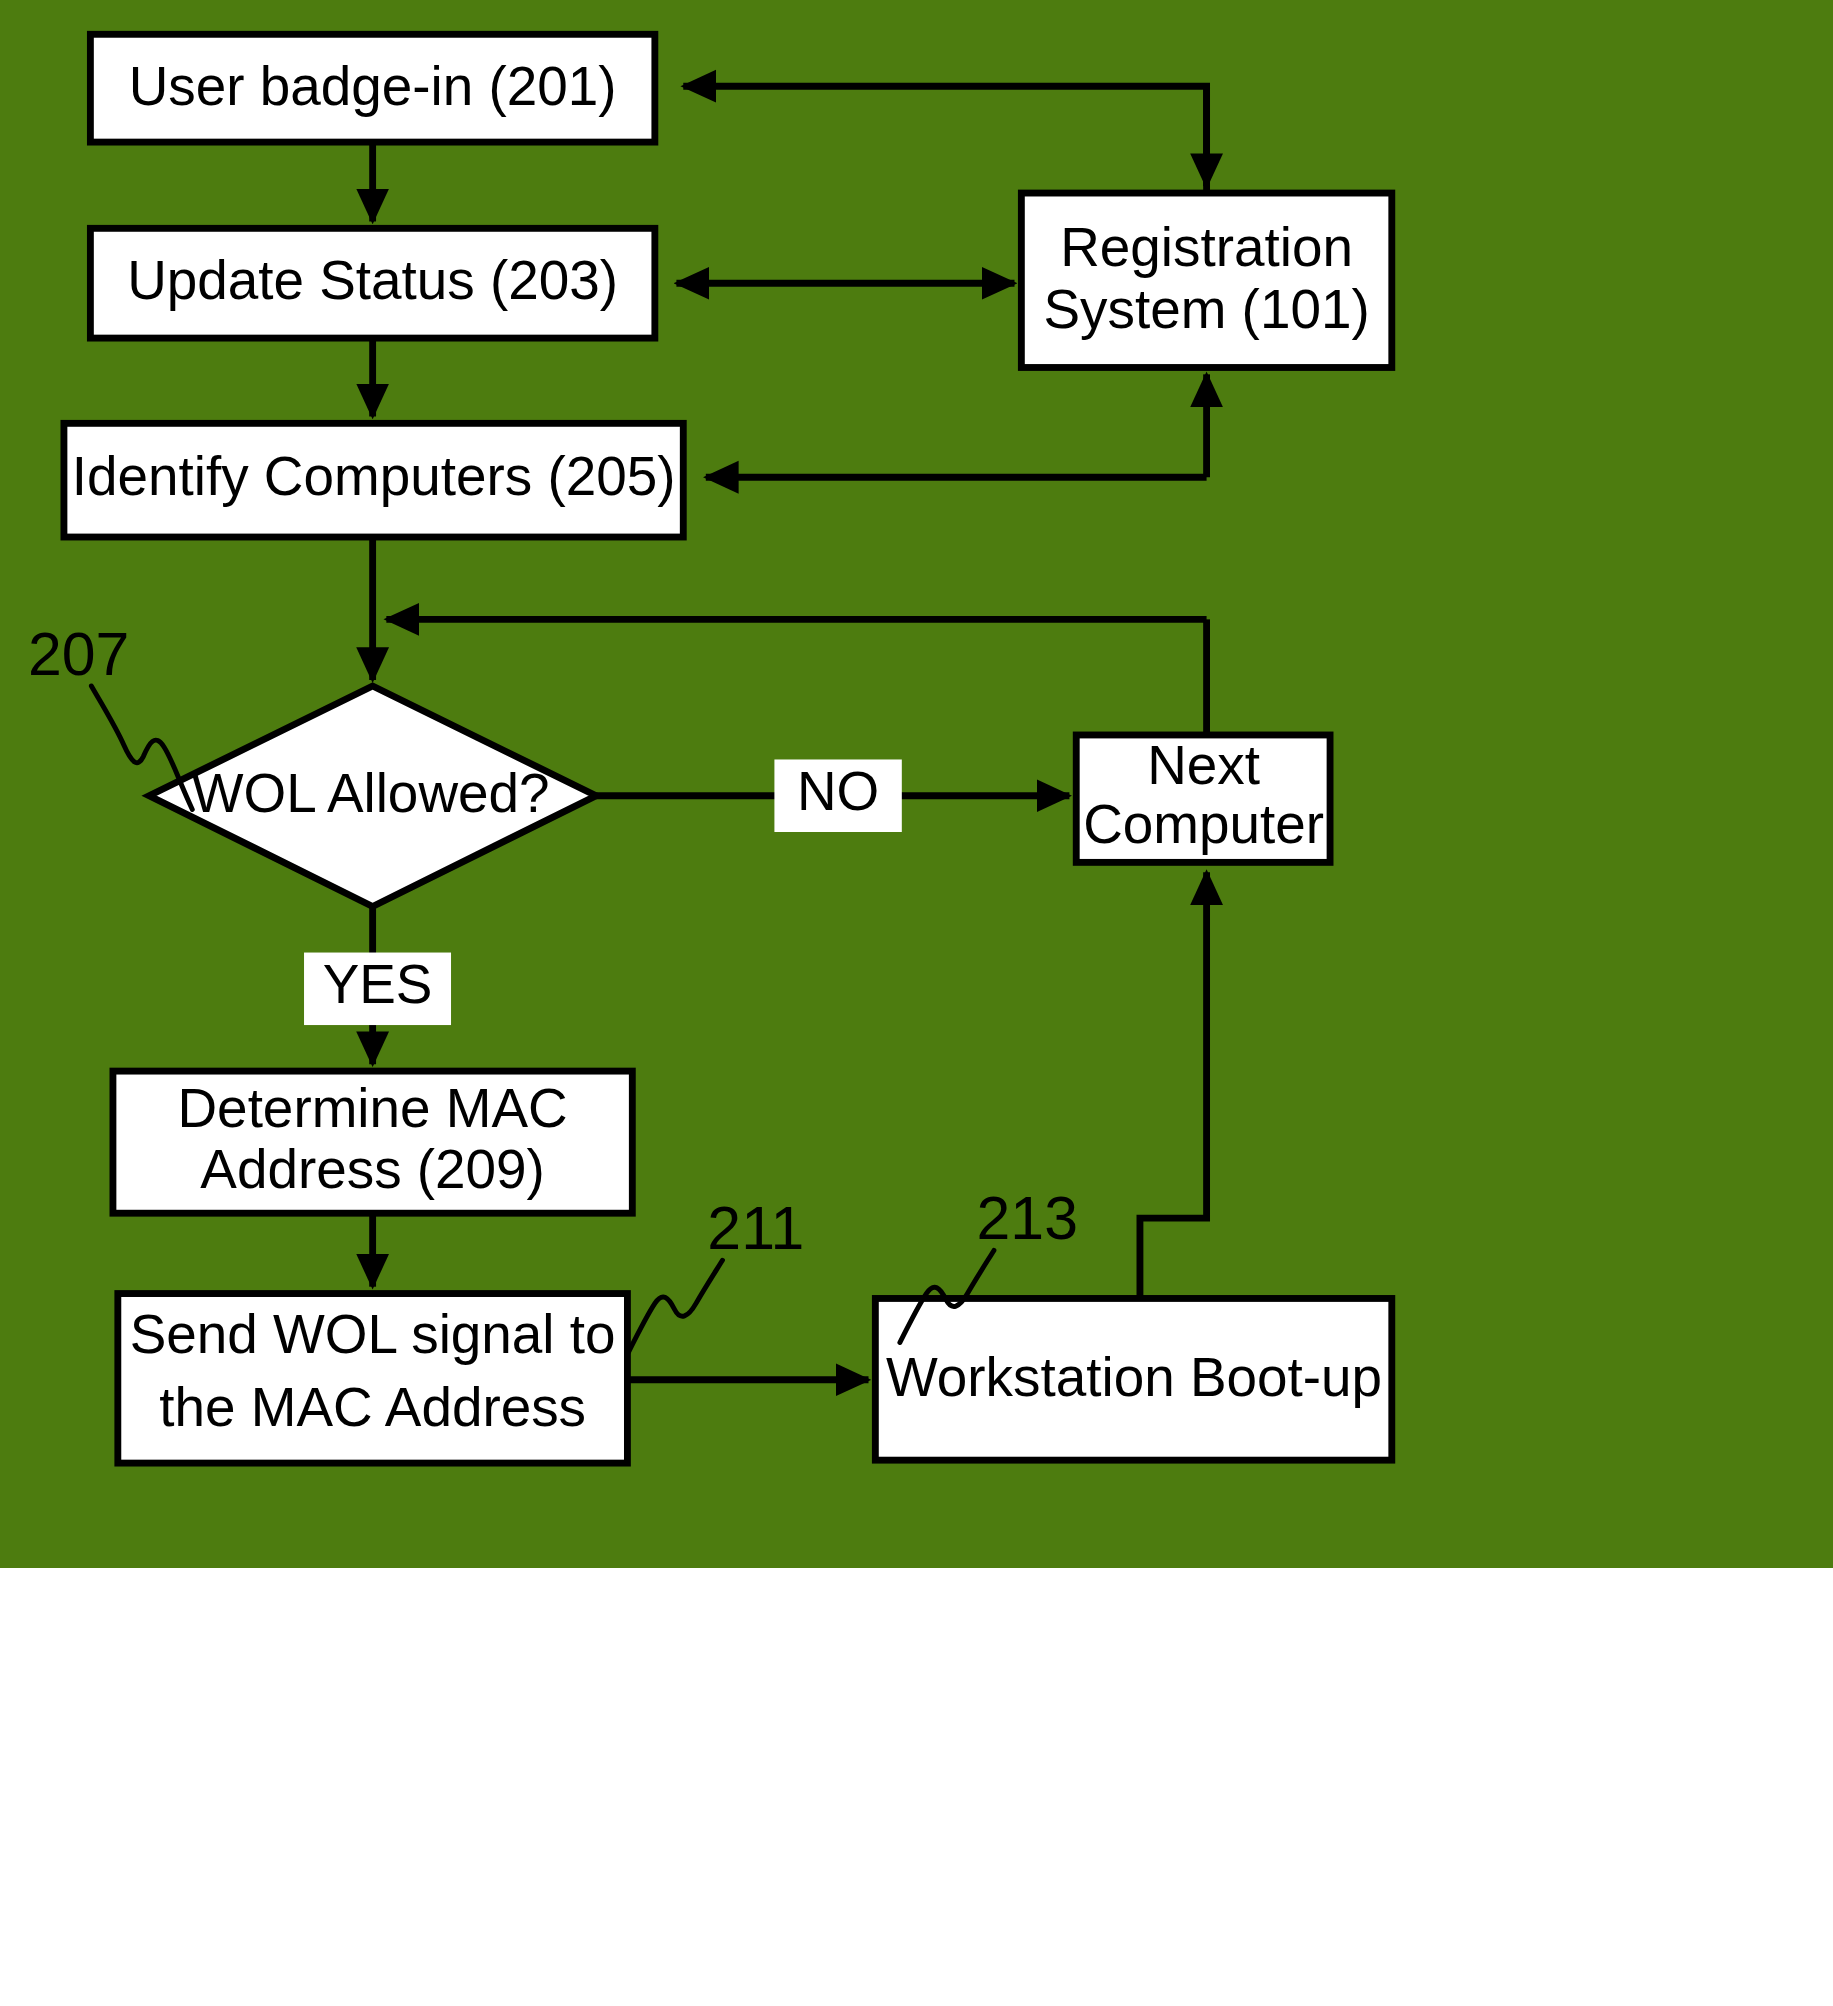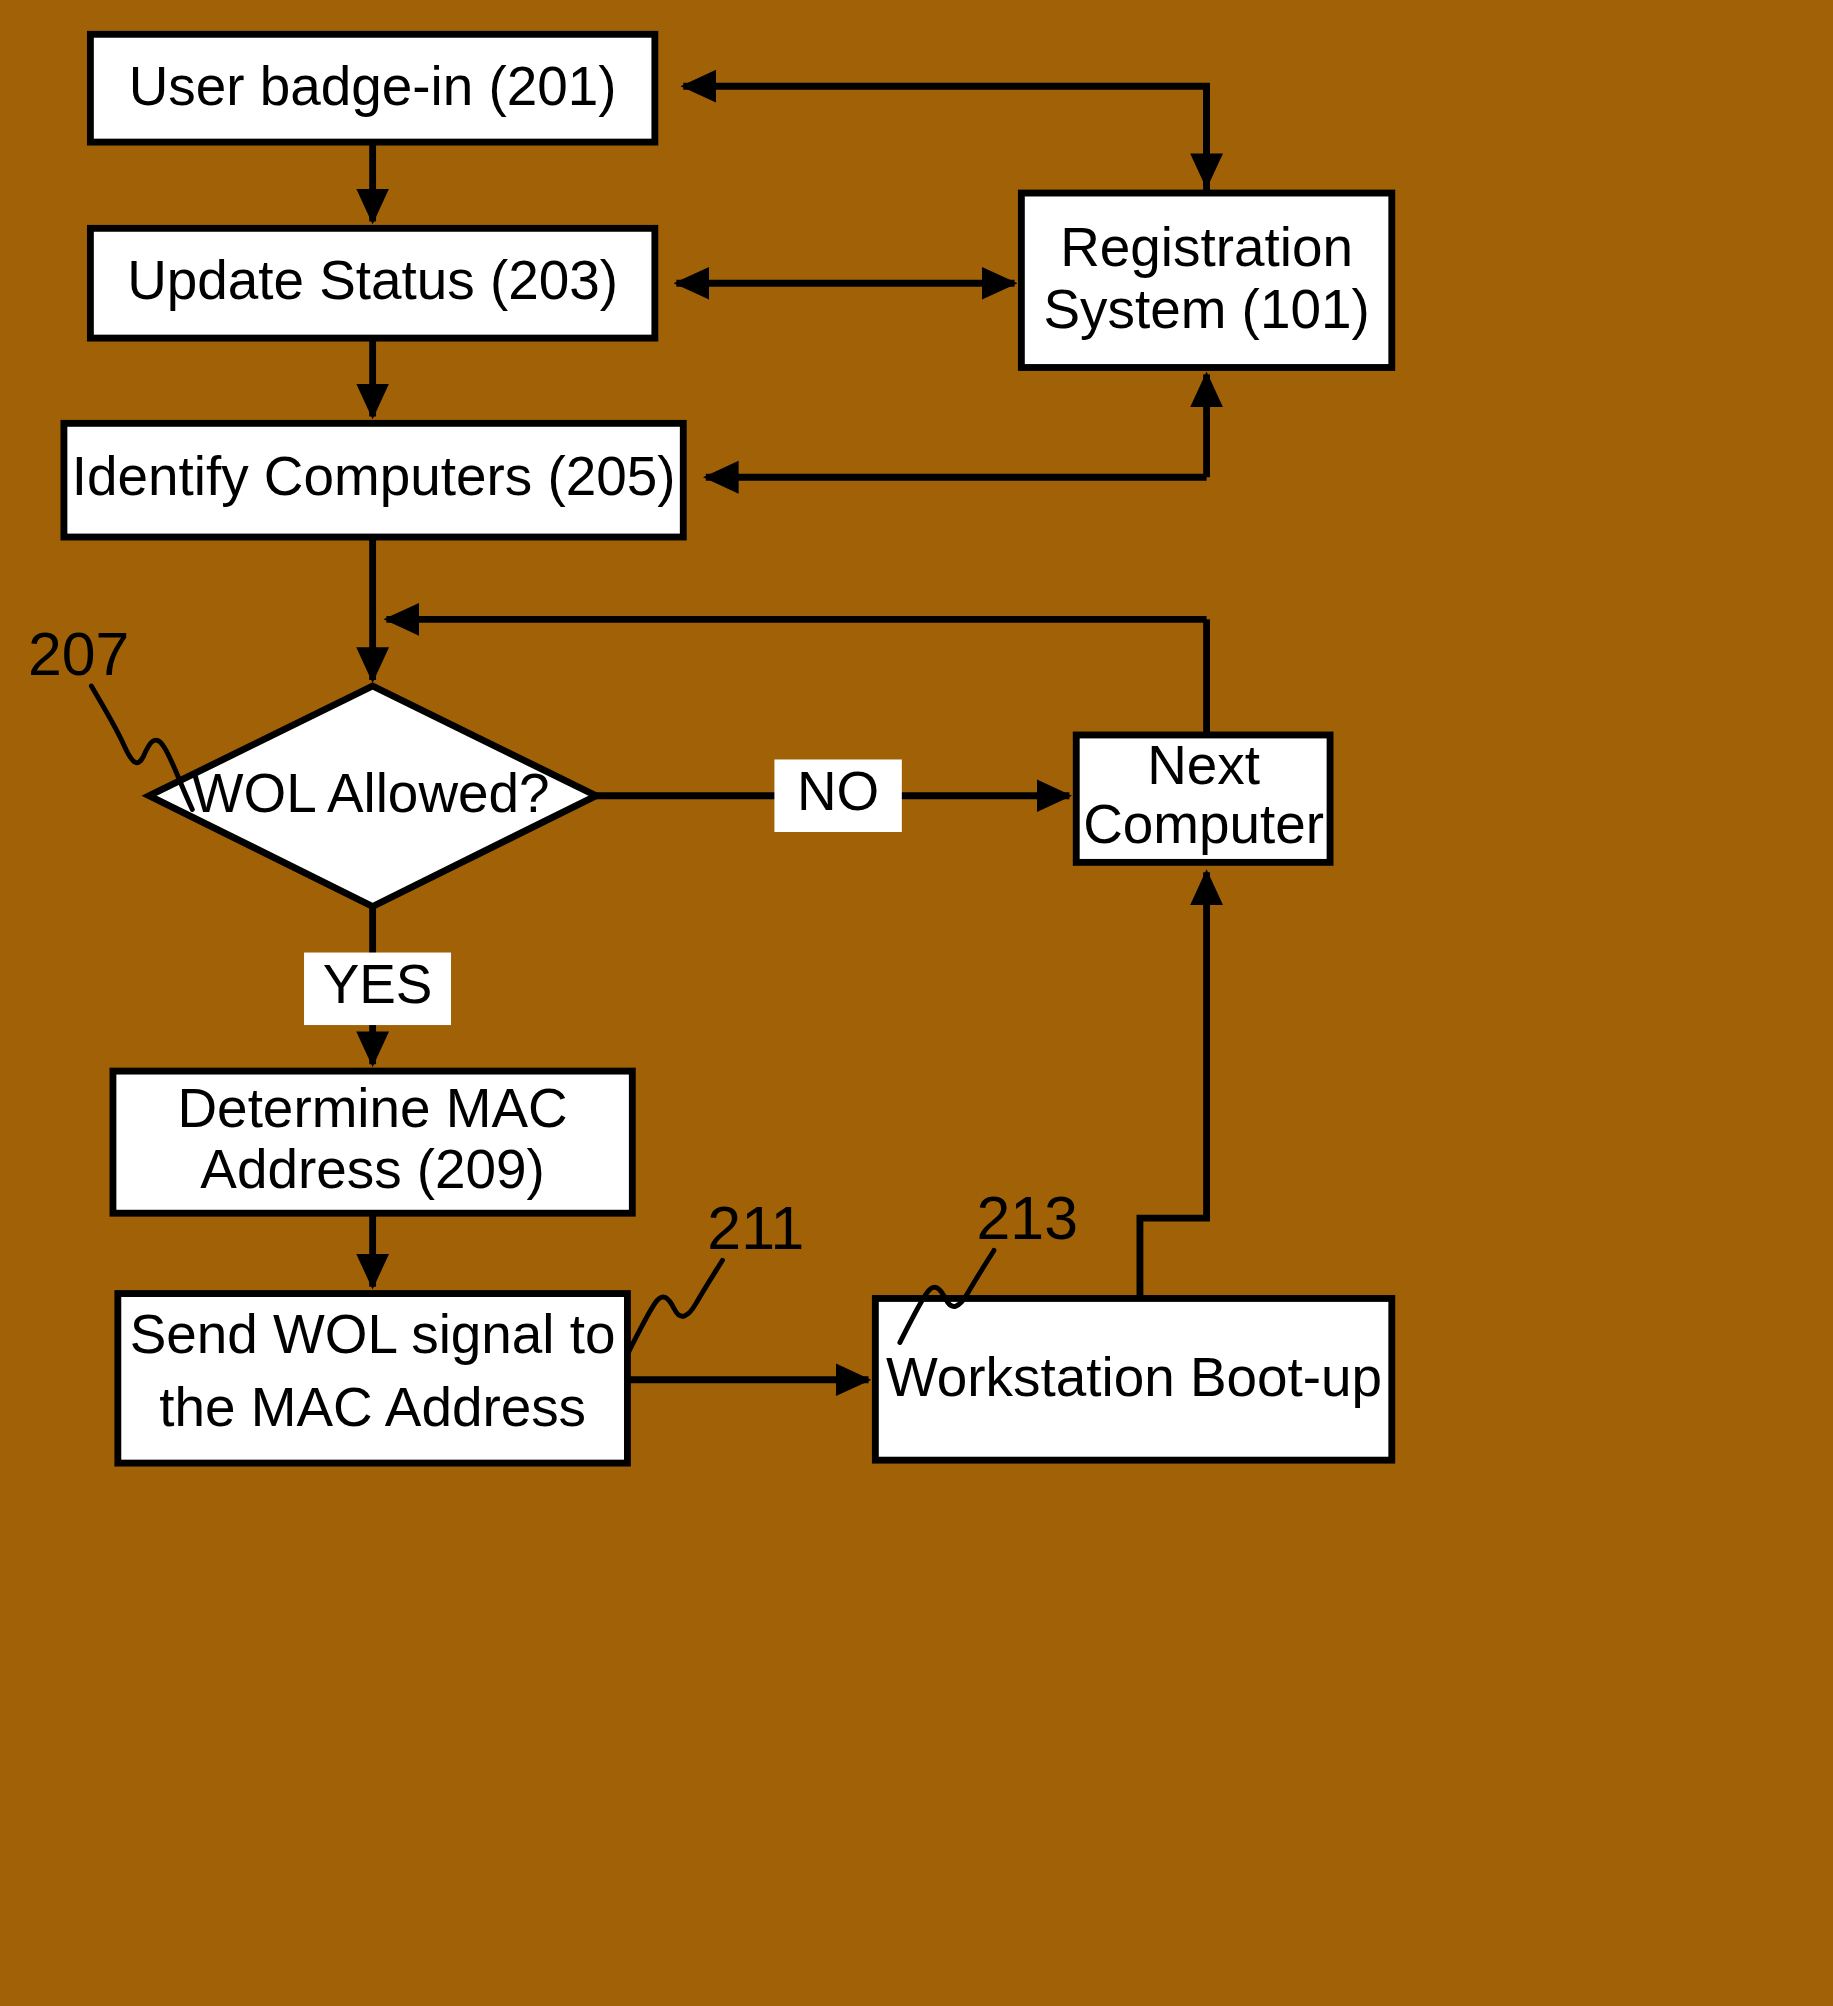--- a/index.html
+++ b/index.html
@@ -9,22 +9,22 @@
   }
   body {
     width: 1834px;
     height: 2006px;
     font-family: "Liberation Sans", sans-serif;
     overflow: hidden;
   }
   #diagram-root {
     position: relative;
     width: 1834px;
-    height: 2006px;
-    background: #a16207;
+    height: 1568px;
+    background: #4d7c0f;
   }
   svg#flowchart {
     position: absolute;
     top: 0;
     left: 0;
     width: 1834px;
     height: 2006px;
     display: block;
   }
   .node-shape {

